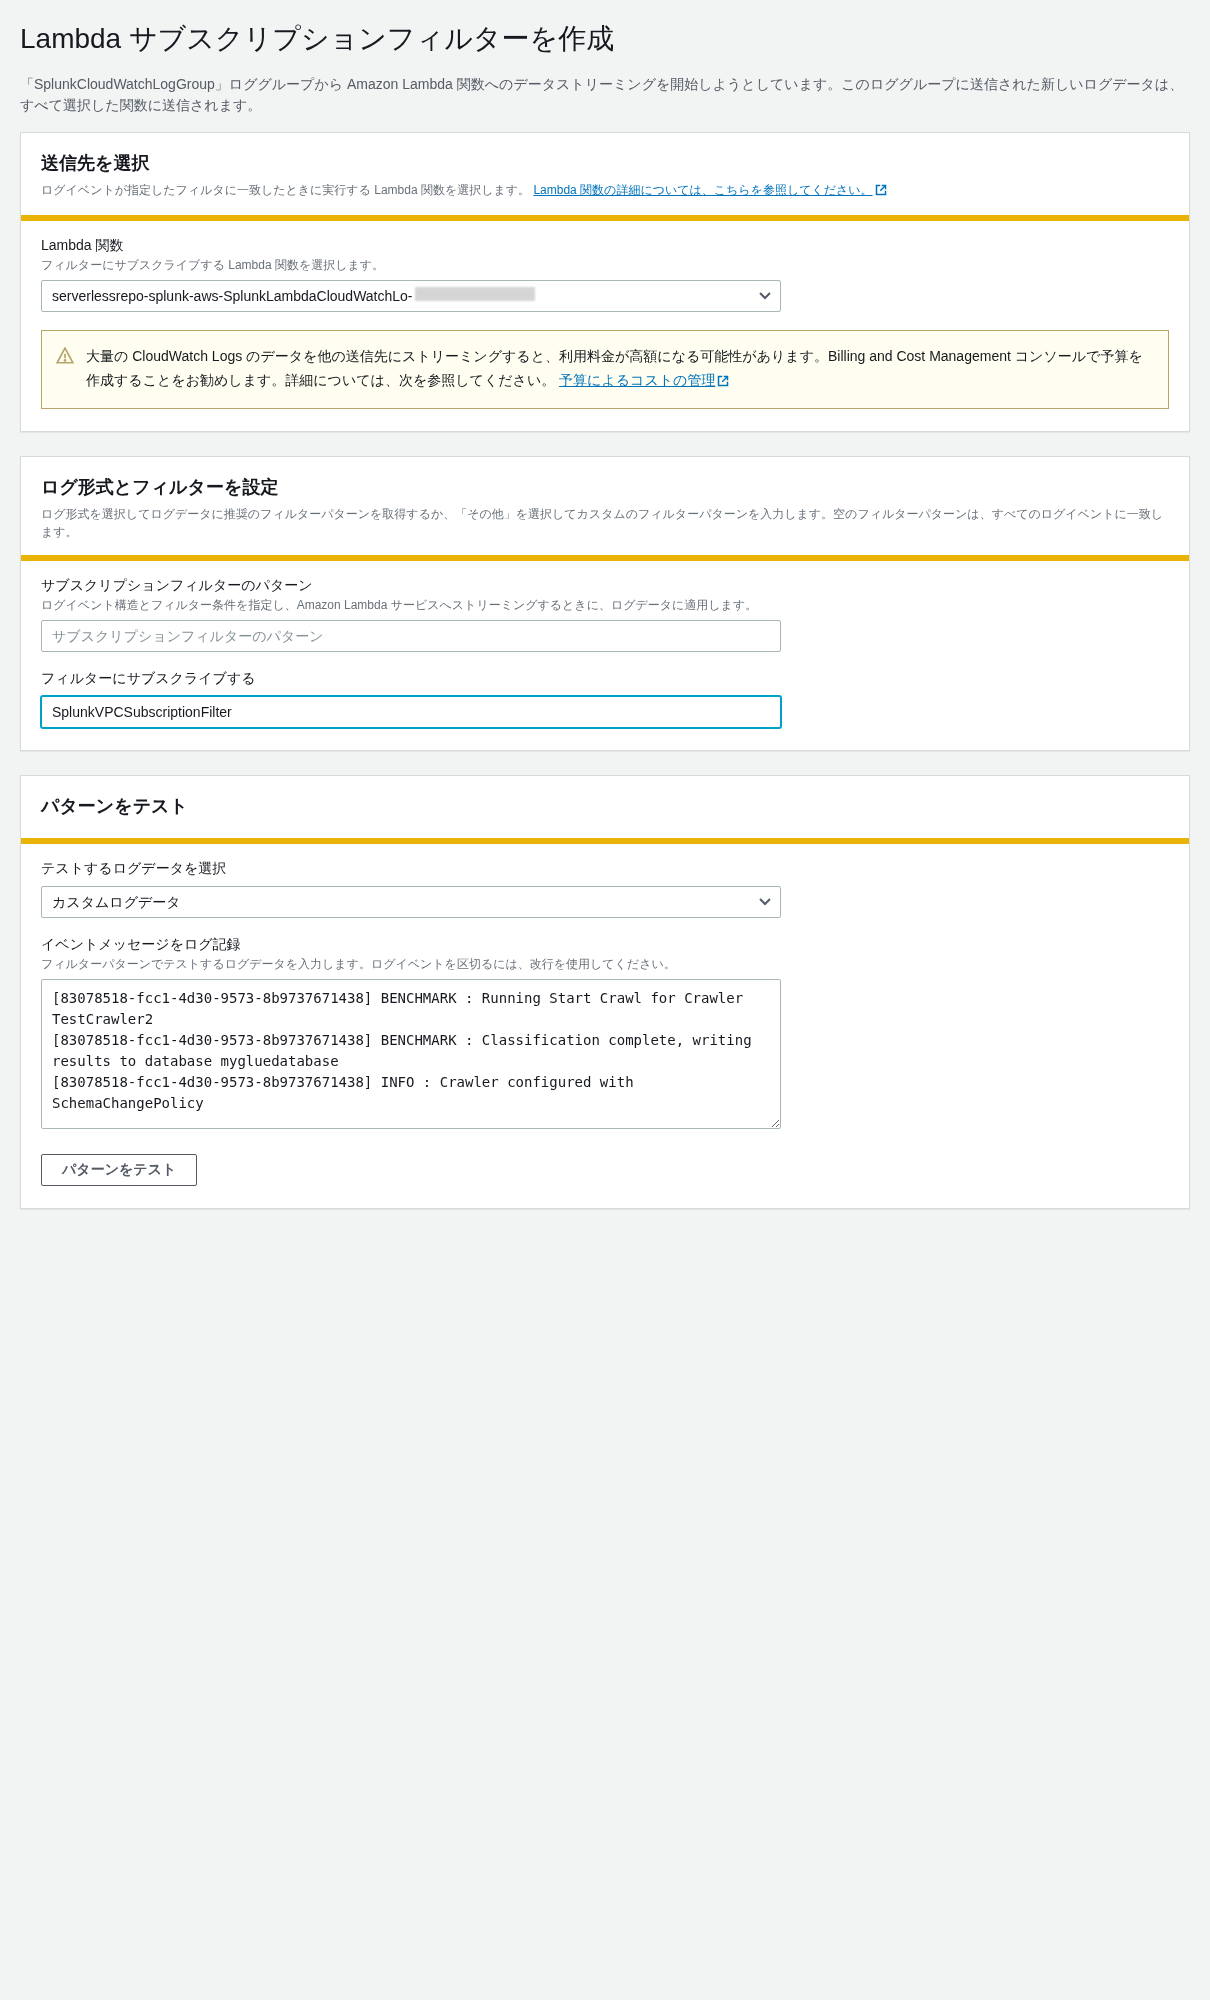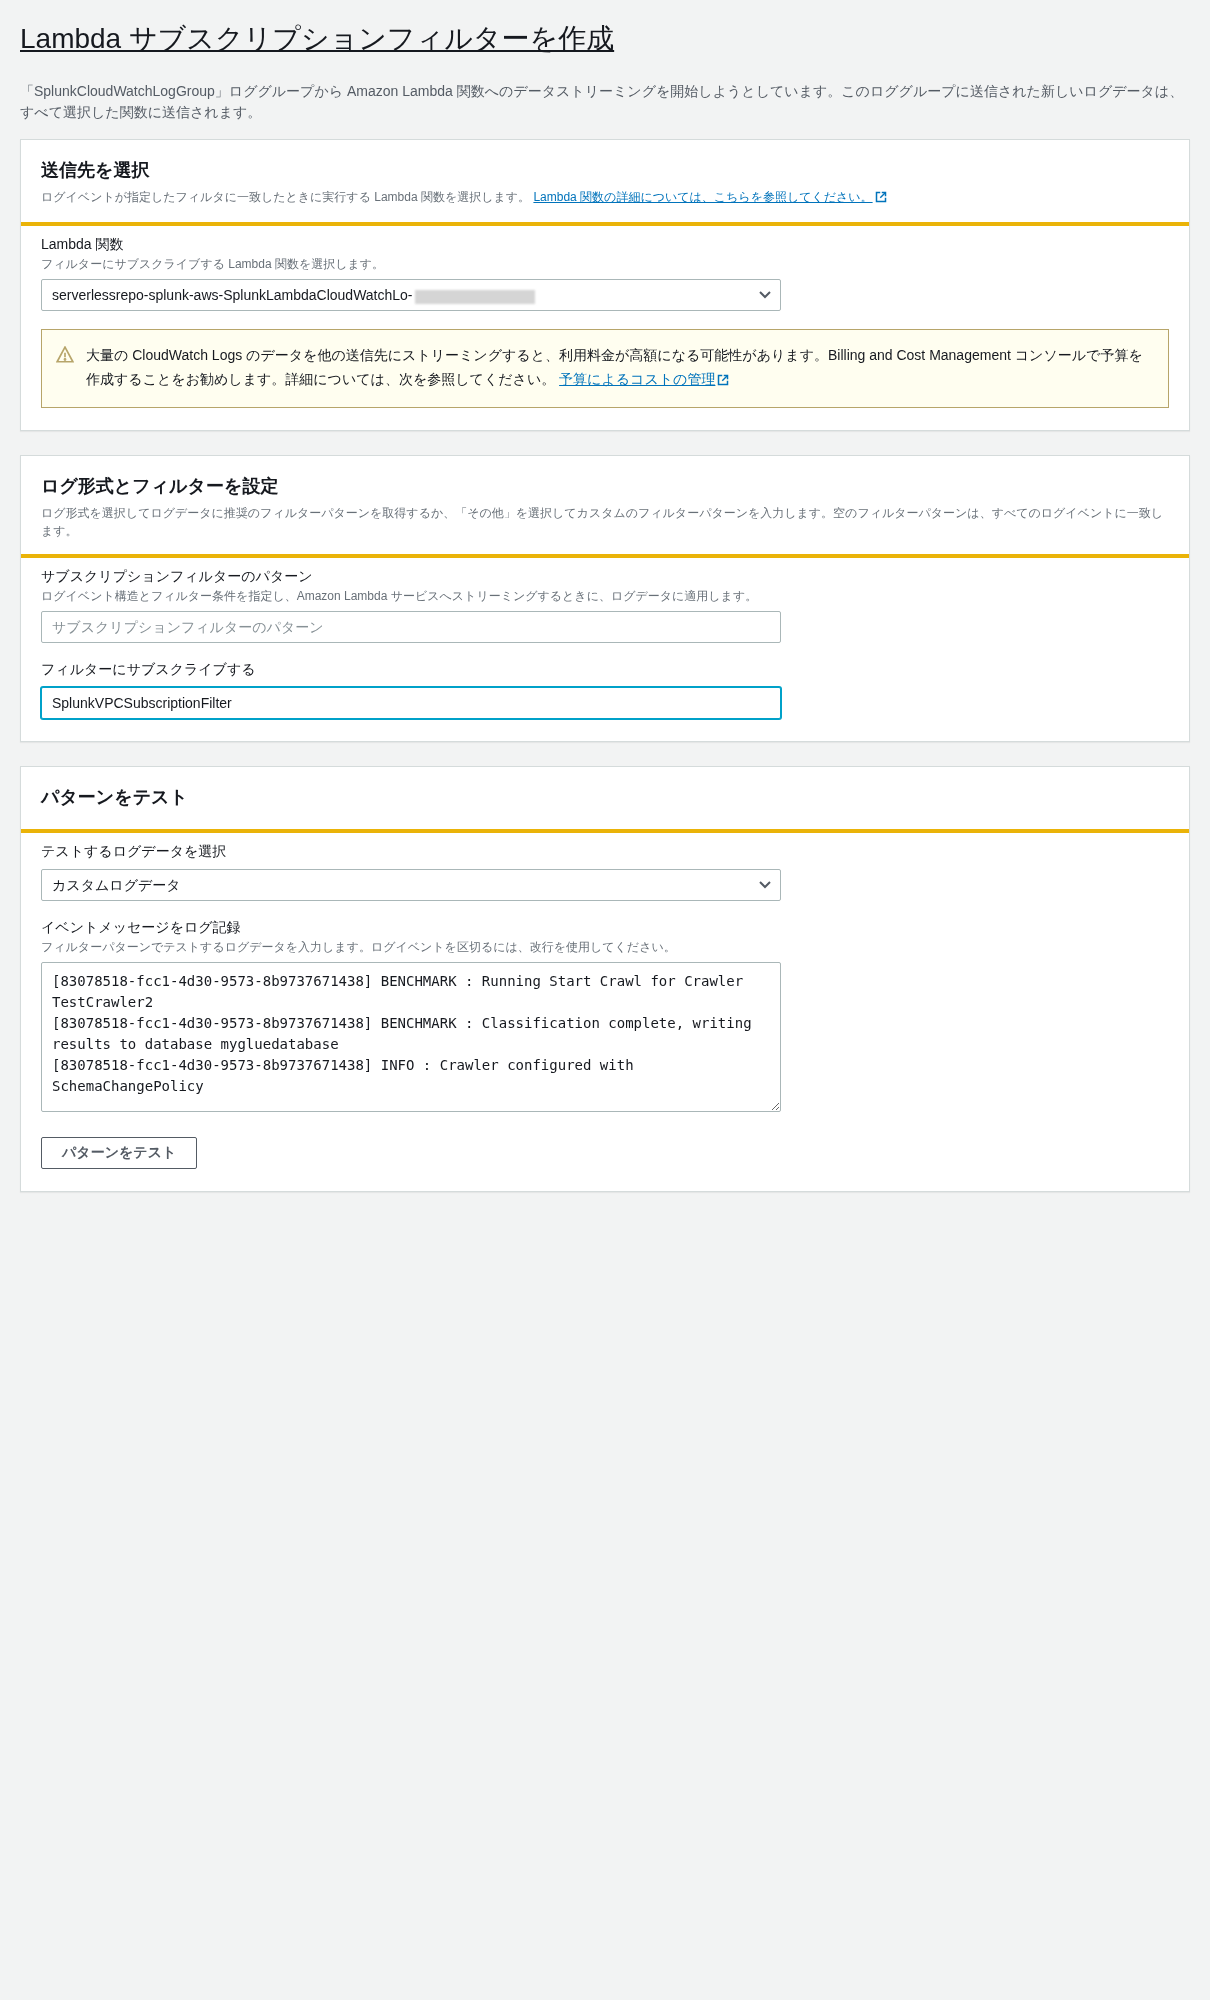--- a/index.html
+++ b/index.html
@@ -14,23 +14,22 @@
       font-size: 14px;
       padding: 20px;
       width: 1210px;
     }
     .page-header {
       margin-bottom: 16px;
     }
     .page-title {
       font-size: 28px;
       font-weight: 400;
-      margin-bottom: 23px;
-      color: #16191f;
-      text-decoration: underline;
+      margin-bottom: 16px;
+      color: #16191f;
     }
     .page-description {
       color: #545b64;
       font-size: 14px;
       line-height: 1.5;
     }
     .panel {
       background: #fff;
       border: 1px solid #d5dbdb;
       margin-bottom: 24px;
@@ -45,22 +44,22 @@
       margin-bottom: 6px;
       color: #16191f;
       font-family: Liberation Serif, serif;
     }
     .panel-desc {
       color: #687078;
       font-size: 12px;
       line-height: 1.5;
     }
     .panel-body {
-      padding: 10px 20px 22px 20px;
-      border-top: 4px solid #eab308;
+      padding: 16px 20px 22px 20px;
+      border-top: 6px solid #eab308;
     }
     .form-field {
       margin-bottom: 18px;
     }
     .form-field:last-child {
       margin-bottom: 0;
     }
     .field-label {
       font-size: 14px;
       font-weight: 400;
@@ -84,21 +83,21 @@
       width: 100%;
       border: 1px solid #aab7b8;
       background: #fff;
       padding: 6px 30px 6px 10px;
       font-size: 14px;
       color: #16191f;
       height: 32px;
       line-height: 18px;
       cursor: pointer;
       display: flex;
-      align-items: flex-end;
+      align-items: flex-start;
       border-radius: 2px;
     }
     .select-caret {
       position: absolute;
       right: 10px;
       top: 50%;
       transform: translateY(-50%);
       pointer-events: none;
       color: #545b64;
     }

